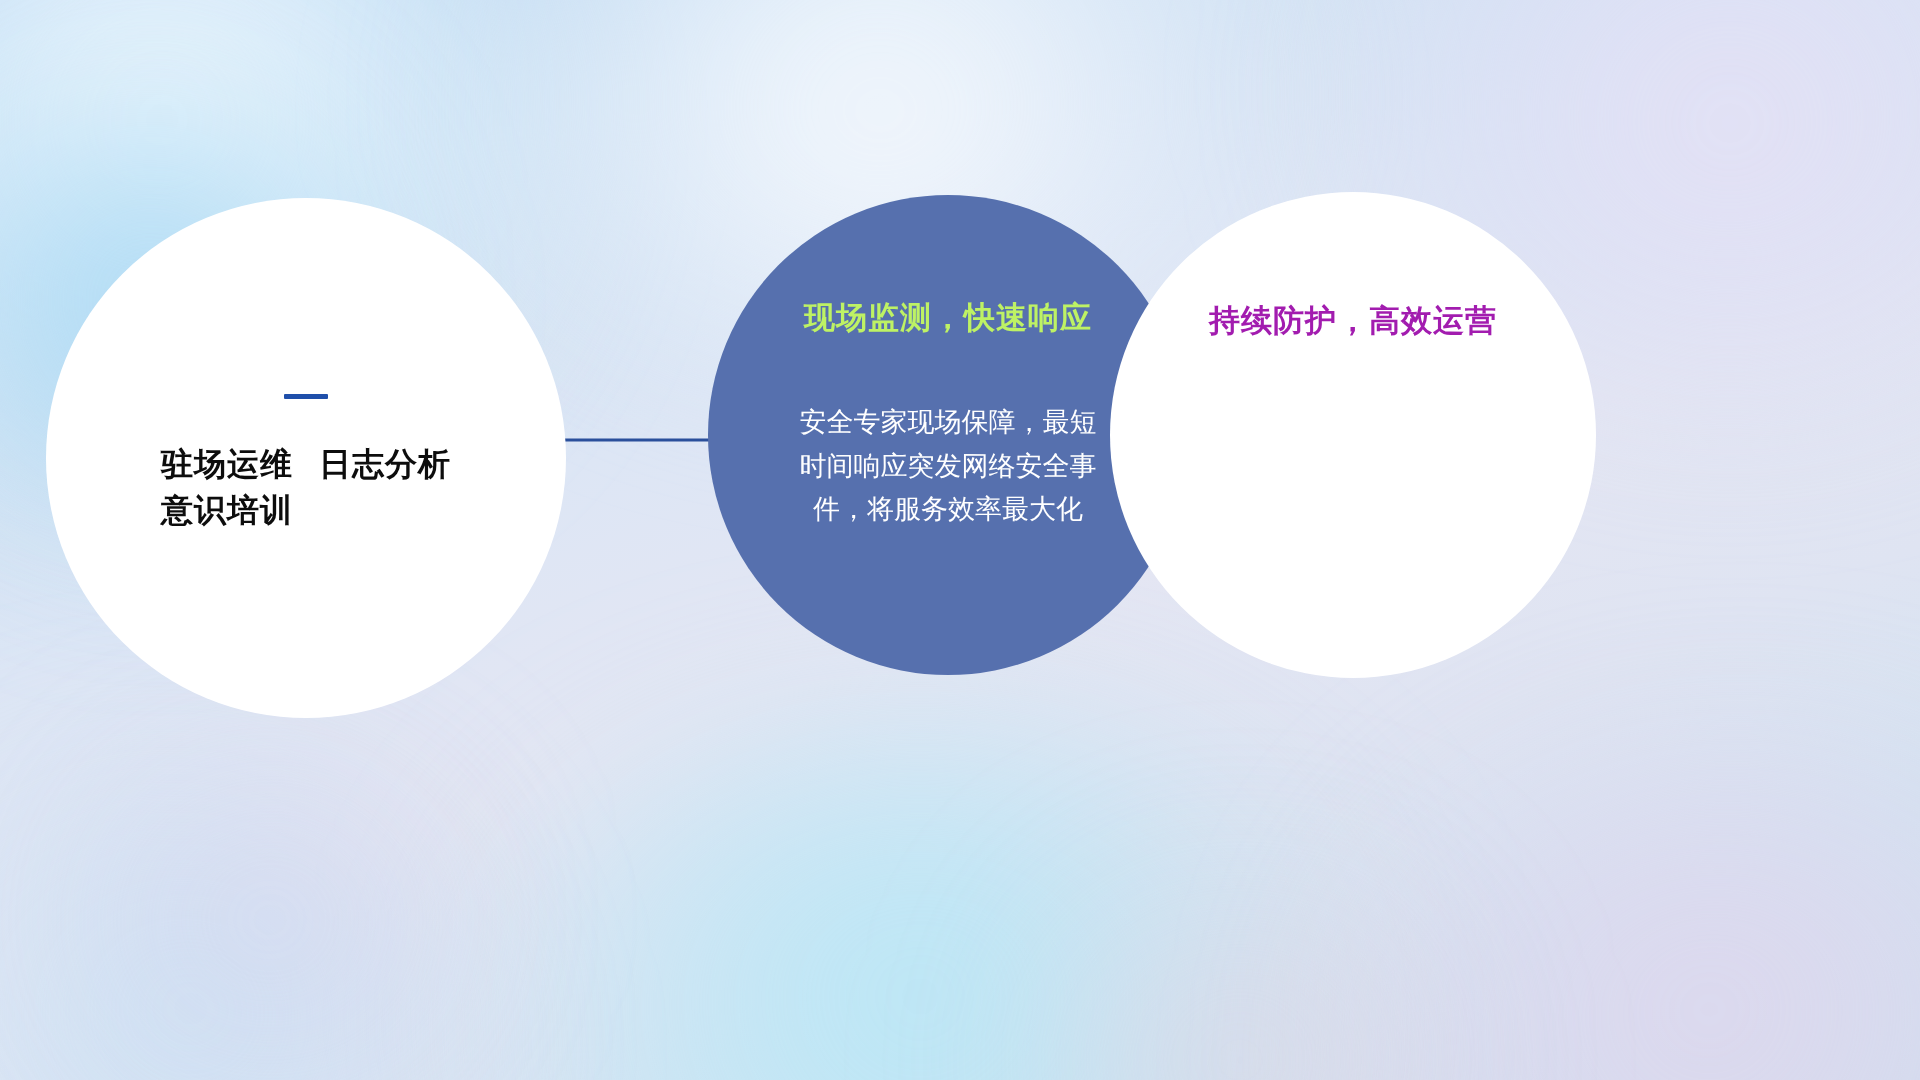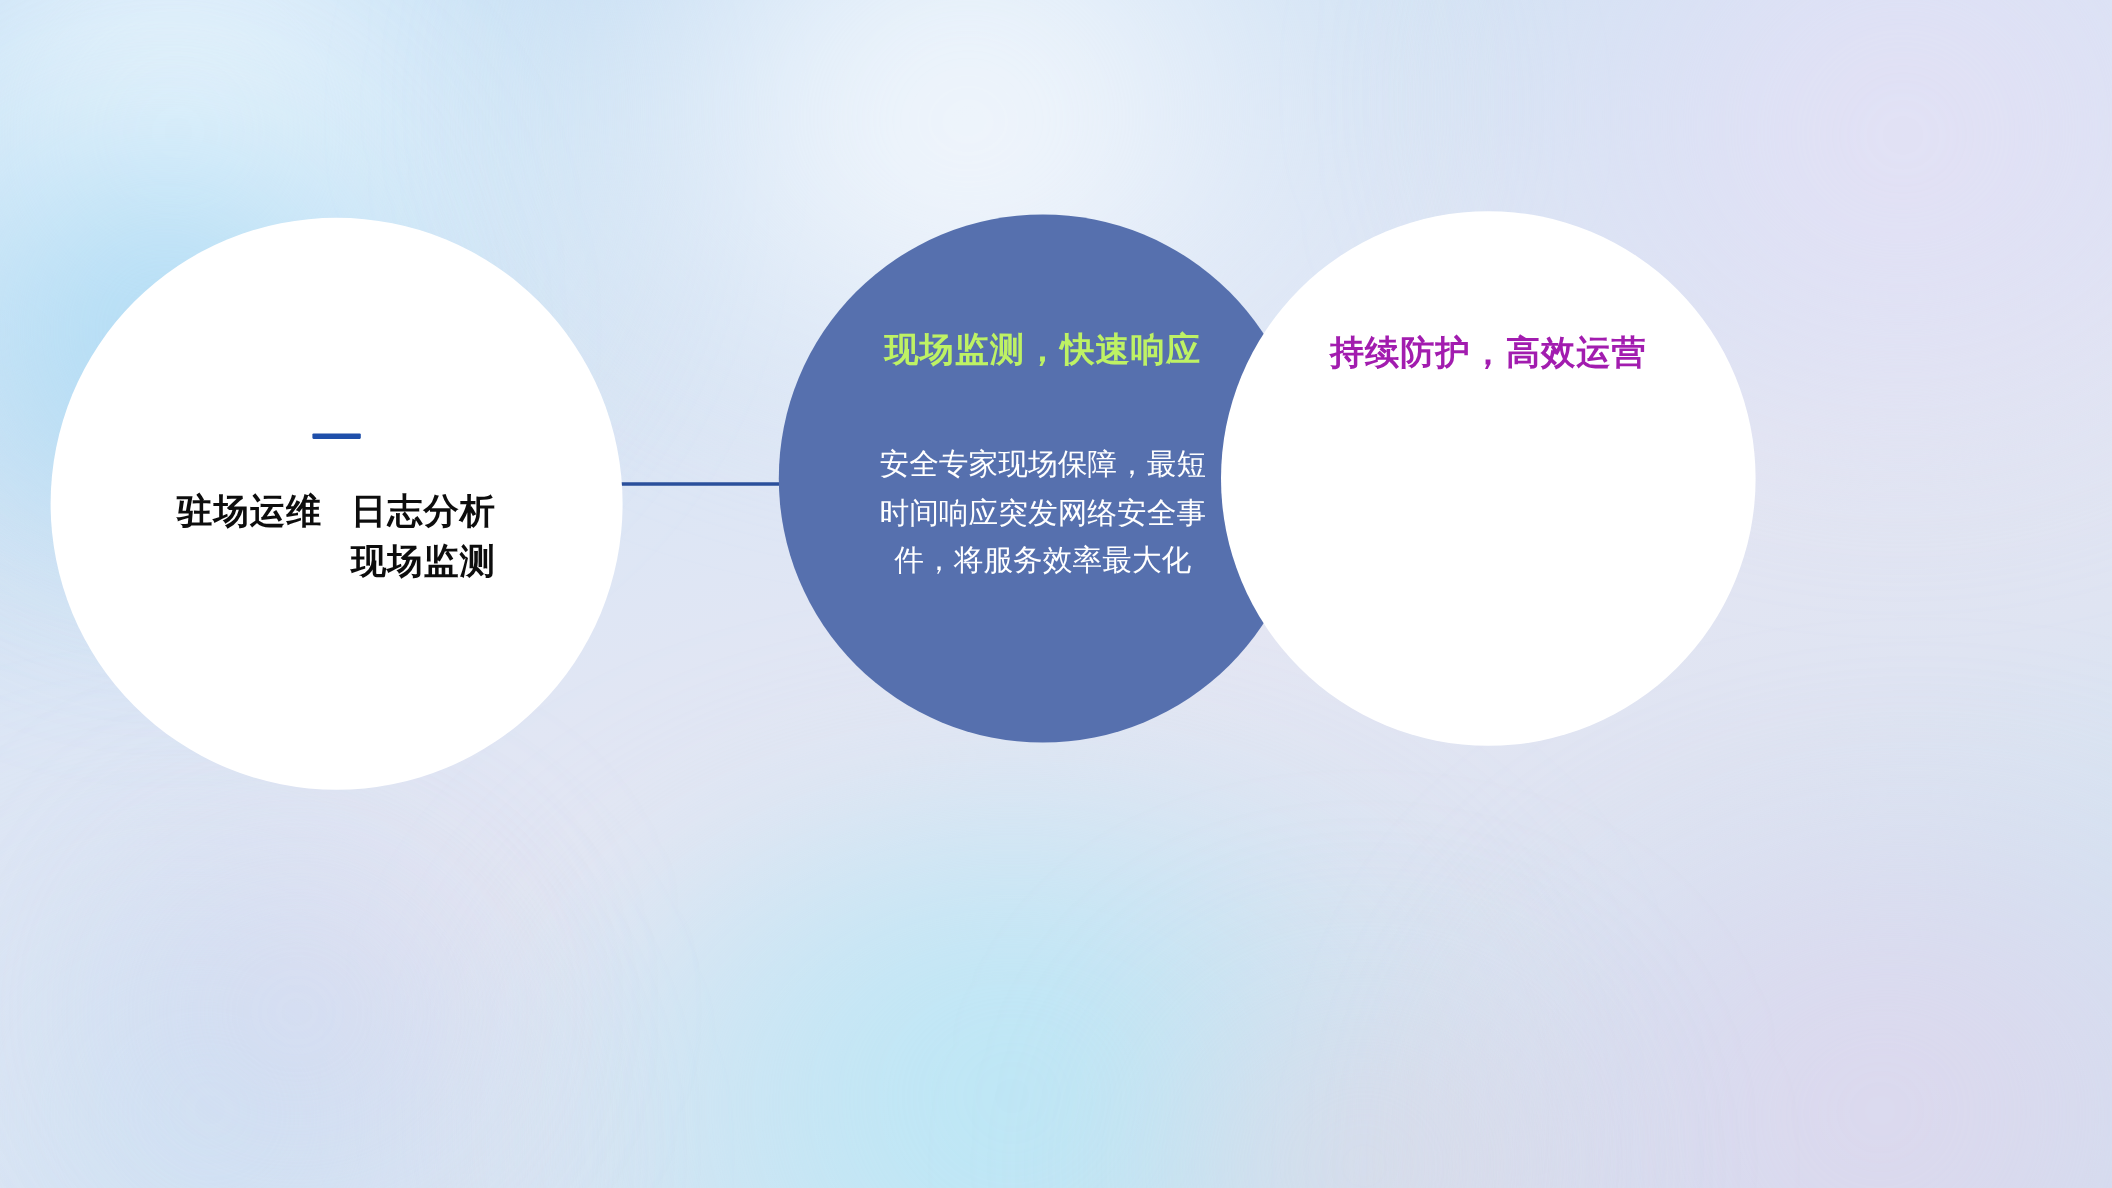--- a/index.html
+++ b/index.html
@@ -113,21 +113,21 @@
   .dash {
     width: 44px;
     height: 5px;
     background: #1f4faa;
     border-radius: 1px;
     margin-bottom: 48px;
   }
   .left-lines {
     display: flex;
     flex-direction: column;
-    align-items: flex-end;
+    align-items: flex-start;
     gap: 11px;
   }
   .left-line {
     font-size: 32px;
     font-weight: bold;
     color: #0d0d0d;
     letter-spacing: 1px;
     white-space: nowrap;
     line-height: 1.1;
   }
@@ -238,21 +238,21 @@
   </div>
 
   <div class="circle circle-left">
     <div class="inner">
       <div class="dash"></div>
       <div class="left-lines">
         <div class="left-line">
           <span>驻场运维</span><span class="gap"></span><span>日志分析</span>
         </div>
         <div class="left-line">
-          <span>现场监测</span>
+          <span>意识培训</span>
         </div>
       </div>
     </div>
   </div>
 
   <div class="circle circle-mid">
     <div class="inner">
       <div class="mid-title">现场监测，快速响应</div>
       <div class="mid-body">安全专家现场保障，最短时间响应突发网络安全事件，将服务效率最大化</div>
     </div>

